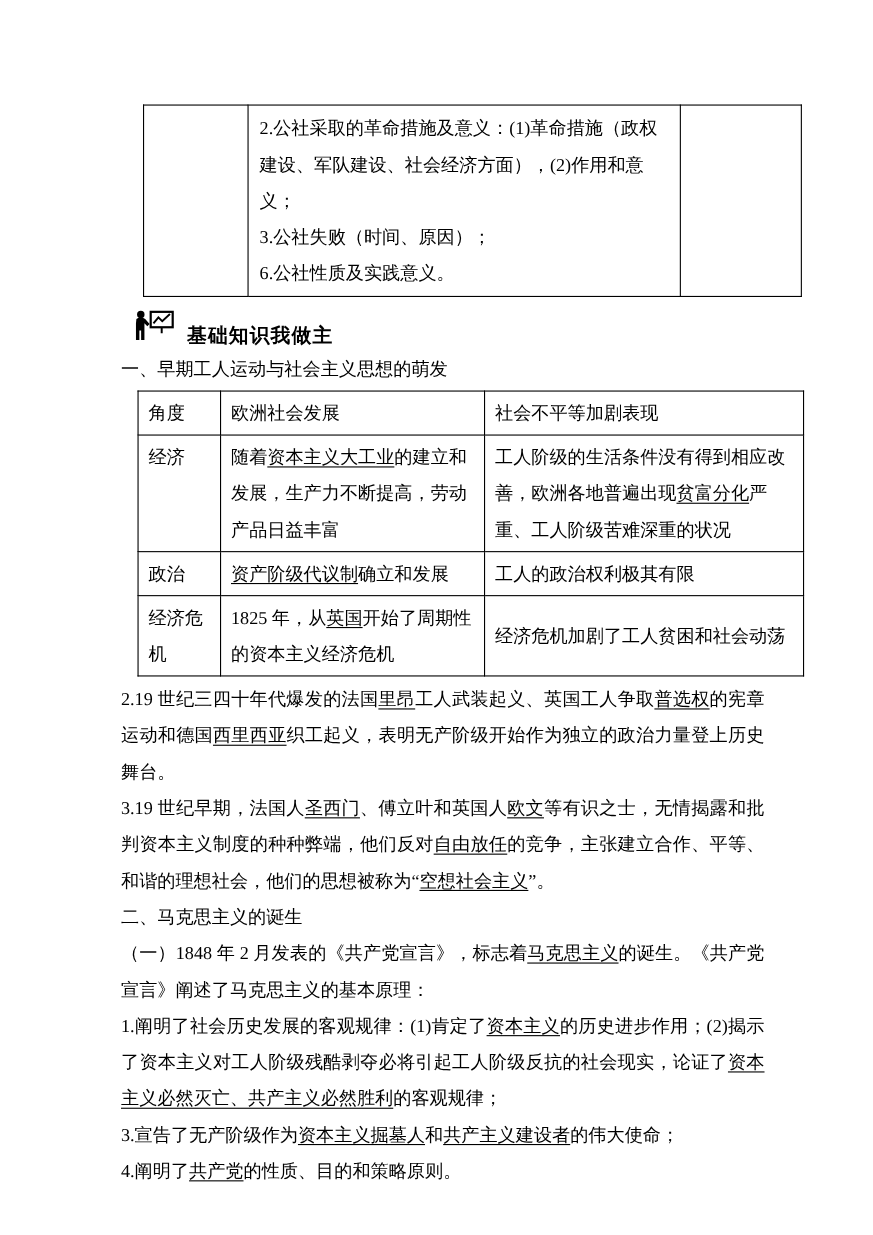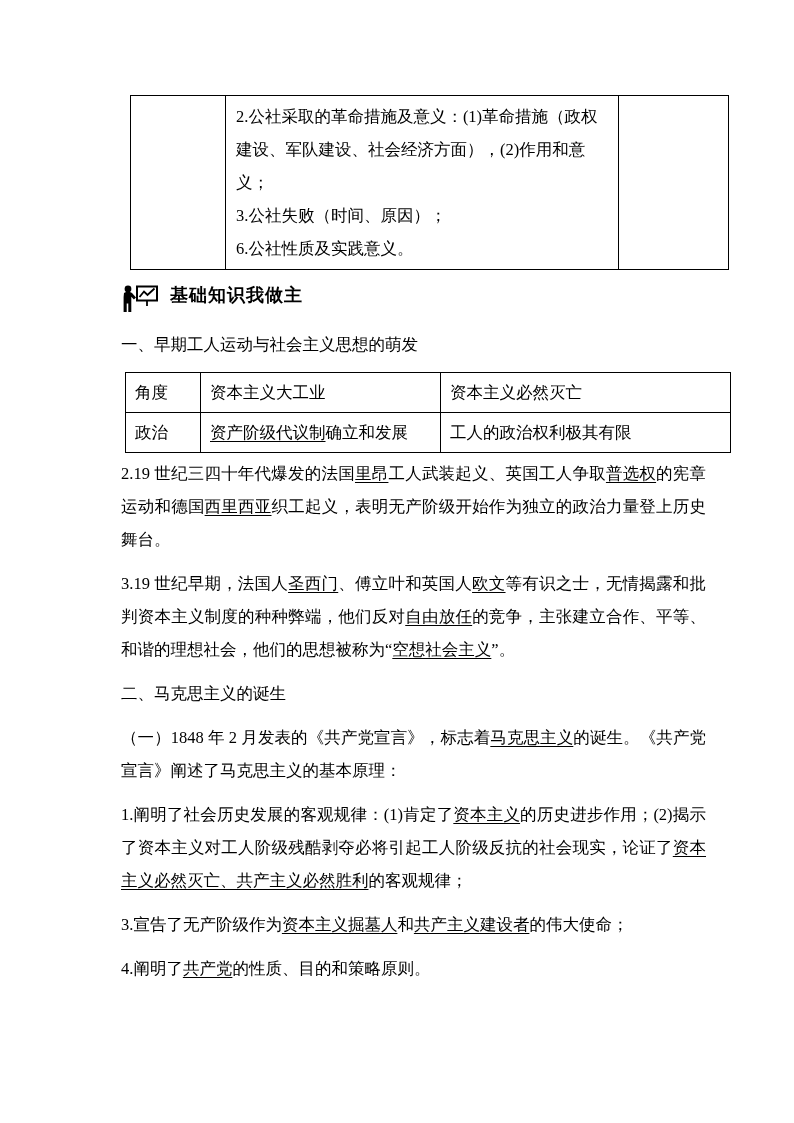--- a/index.html
+++ b/index.html
@@ -14,24 +14,24 @@
     padding:95px 64px 0 110px;
     overflow:hidden;
     font-size:16.5px;
   }
   table{border-collapse:collapse;table-layout:fixed;}
   td{border:1px solid #000;vertical-align:top;word-break:break-all;}
   
   .carry-table{width:598px;margin-left:20px;}
   .carry-table td{padding:4px 10px;line-height:33px;}
   
-  .banner{display:flex;align-items:flex-start;gap:10px;margin:13px 0 2px 10px;height:34px;}
+  .banner{display:flex;align-items:flex-end;gap:10px;margin:13px 0 2px 10px;height:34px;}
   .banner .title{font-weight:bold;font-size:18px;letter-spacing:1px;}
   
-  .line{line-height:33px;margin:11px;text-align:justify;width:585px;}
+  .line{line-height:33px;margin:0;text-align:justify;width:585px;}
   
   .t1{width:605px;margin-left:15px;margin-top:3px;}
   .t1 td{padding:3px 9px;line-height:33px;margin-top:22px;}
   .t1 td.c3{vertical-align:middle;}
   .u{text-decoration:underline;text-underline-offset:3px;}
   .mt{margin-top:4px;}
 </style>
 </head>
 <body>
 
@@ -73,27 +73,37 @@
 
   <table class="t1">
     <colgroup>
         <col style="width:75px">
         <col style="width:240px">
         <col style="width:290px">
       </colgroup>
     <tbody>
         <tr>
       <td>角度</td>
-      <td>资本主义大工业</td>
-      <td>资本主义必然灭亡</td>
+      <td>欧洲社会发展</td>
+      <td>社会不平等加剧表现</td>
+    </tr>
+    <tr>
+      <td>经济</td>
+      <td><span>随着</span><span class="u">资本主义大工业</span><span>的建立和发展，生产力不断提高，劳动产品日益丰富</span></td>
+      <td class="c3"><span>工人阶级的生活条件没有得到相应改善，欧洲各地普遍出现</span><span class="u">贫富分化</span><span>严重、工人阶级苦难深重的状况</span></td>
     </tr>
     <tr>
       <td>政治</td>
       <td><span class="u">资产阶级代议制</span><span>确立和发展</span></td>
       <td class="c3"><span>工人的政治权利极其有限</span></td>
+    </tr>
+    <tr>
+      <td>经济危机</td>
+      <td><span>1825 年，从</span><span class="u">英国</span><span>开始了周期性的资本主义经济危机</span></td>
+      <td class="c3"><span>经济危机加剧了工人贫困和社会动荡</span></td>
     </tr>
   </tbody>
     </table>
 
   <p class="line mt"><span>2.19 世纪三四十年代爆发的法国</span><span class="u">里昂</span><span>工人武装起义、英国工人争取</span><span class="u">普选权</span><span>的宪章运动和德国</span><span class="u">西里西亚</span><span>织工起义，表明无产阶级开始作为独立的政治力量登上历史舞台。</span></p>
   <p class="line"><span>3.19 世纪早期，法国人</span><span class="u">圣西门</span><span>、傅立叶和英国人</span><span class="u">欧文</span><span>等有识之士，无情揭露和批判资本主义制度的种种弊端，他们反对</span><span class="u">自由放任</span><span>的竞争，主张建立合作、平等、和谐的理想社会，他们的思想被称为“</span><span class="u">空想社会主义</span><span>”。</span></p>
 
   <p class="line">二、马克思主义的诞生</p>
   <p class="line"><span>（一）1848 年 2 月发表的《共产党宣言》，标志着</span><span class="u">马克思主义</span><span>的诞生。《共产党宣言》阐述了马克思主义的基本原理：</span></p>
   <p class="line"><span>1.阐明了社会历史发展的客观规律：(1)肯定了</span><span class="u">资本主义</span><span>的历史进步作用；(2)揭示了资本主义对工人阶级残酷剥夺必将引起工人阶级反抗的社会现实，论证了</span><span class="u">资本主义必然灭亡、共产主义必然胜利</span><span>的客观规律；</span></p>

